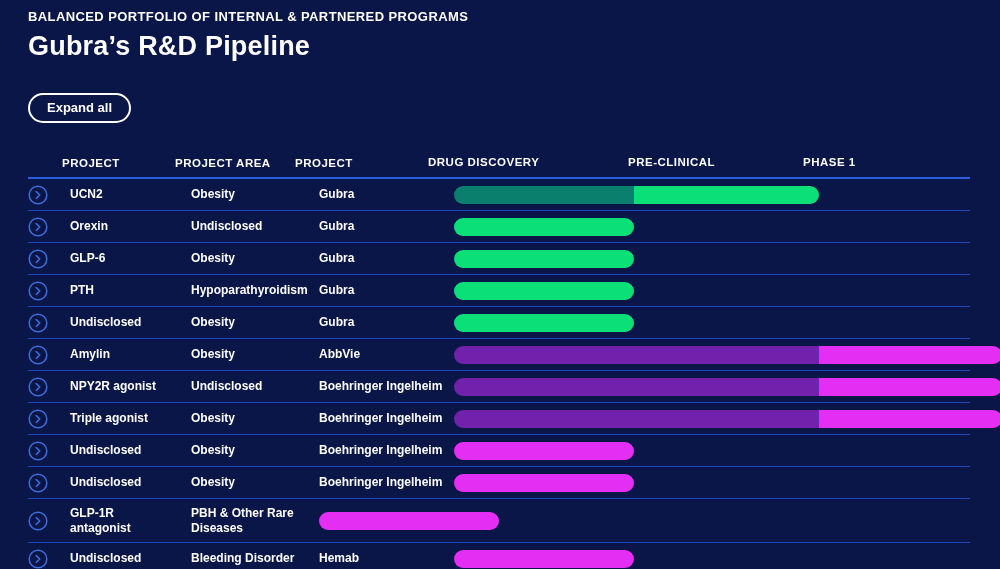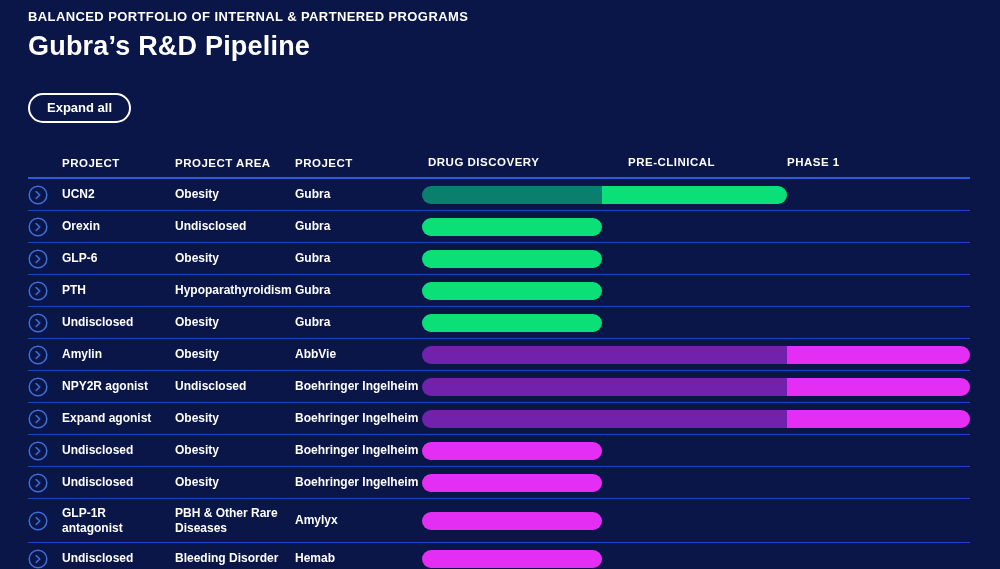--- a/index.html
+++ b/index.html
@@ -41,26 +41,26 @@
   .thead {
     align-items: end;
     border-bottom: 2px solid var(--headline, #2a5ce2);
     padding-bottom: 8px;
     font-size: 11.5px; font-weight: bold; letter-spacing: 0.5px;
   }
   .stage-heads { position: relative; height: 13px; }
   .stage-heads span { position: absolute; top: 0; white-space: nowrap; }
   .stage-head-1 { left: 6px; }
   .stage-head-2 { left: 190px; margin-left: 16px; }
-  .stage-head-3 { left: 365px; }
+  .stage-head-3 { left: 381px; }
   .row {
     min-height: 32px;
     align-items: center;
     border-bottom: 1px solid var(--sep, #1c46c6);
-    font-size: 12px; font-weight: bold;
+    font-size: 12px; font-weight: bold; gap: 8px;
   }
   .row-tall { min-height: 44px; }
   .cell { padding: 4px 10px 4px 0; line-height: 1.2; }
   .cell-nowrap { white-space: nowrap; }
   .chev-btn {
     background: none; border: none; padding: 0; margin: 0;
     width: 20px; height: 20px;
     color: var(--chev, #3d6fd9);
     display: flex; align-items: center; justify-content: center;
     cursor: pointer;
@@ -234,21 +234,21 @@
     <div>
       <button class="chev-btn">
         <span>
           <svg width="20" height="20" viewBox="0 0 20 20">
             <circle cx="10" cy="10" r="8.8" fill="none" stroke="currentColor" stroke-width="1.5"></circle>
             <path d="M8.2 6.6 L11.8 10 L8.2 13.4" fill="none" stroke="currentColor" stroke-width="1.5" stroke-linecap="round" stroke-linejoin="round"></path>
           </svg>
         </span>
       </button>
     </div>
-    <div class="cell">Expand agonist</div>
+    <div class="cell">Triple agonist</div>
     <div class="cell">Obesity</div>
     <div class="cell cell-nowrap">Boehringer Ingelheim</div>
     <div class="bar">
             <div class="seg" style="left: 0px; width: 365px; background: rgb(114, 33, 173); border-top-left-radius: 9px; border-bottom-left-radius: 9px;"></div>
             <div class="seg" style="left: 365px; width: 183px; background: rgb(229, 46, 243); border-top-right-radius: 9px; border-bottom-right-radius: 9px;"></div>
           </div>
   </div>
 
   <div class="grid-row row">
     <div>
@@ -294,21 +294,20 @@
         <span>
           <svg width="20" height="20" viewBox="0 0 20 20">
             <circle cx="10" cy="10" r="8.8" fill="none" stroke="currentColor" stroke-width="1.5"></circle>
             <path d="M8.2 6.6 L11.8 10 L8.2 13.4" fill="none" stroke="currentColor" stroke-width="1.5" stroke-linecap="round" stroke-linejoin="round"></path>
           </svg>
         </span>
       </button>
     </div>
     <div class="cell">GLP-1R antagonist</div>
     <div class="cell">PBH &amp; Other Rare Diseases</div>
-    <div class="cell cell-nowrap">Amylyx</div>
     <div class="bar">
             <div class="seg" style="left: 0px; width: 180px; background: rgb(229, 46, 243); border-radius: 9px;"></div>
           </div>
   </div>
 
   <div class="grid-row row">
     <div>
       <button class="chev-btn">
         <span>
           <svg width="20" height="20" viewBox="0 0 20 20">

